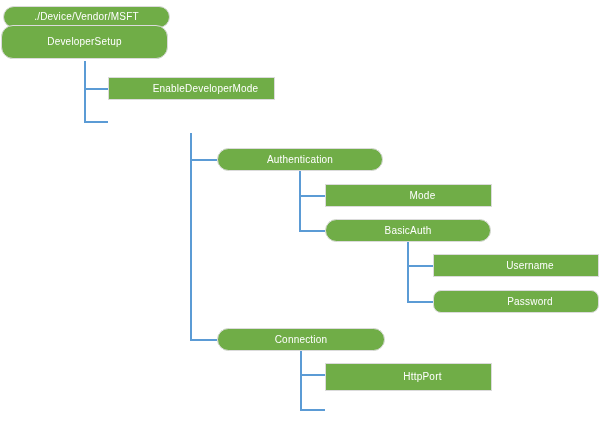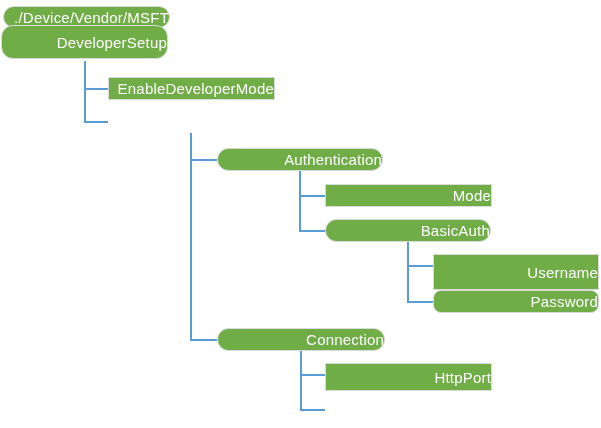--- a/index.html
+++ b/index.html
@@ -16,22 +16,22 @@
     overflow: hidden;
   }
   .node {
     position: absolute;
     box-sizing: border-box;
     background: var(--node-fill, #70AD47);
     border: 1px solid var(--node-border, #DBDBDB);
     color: var(--node-text, #ffffff);
     display: flex;
     align-items: center;
-    justify-content: flex-end;
-    font-size: 15px;
+    justify-content: center;
+    font-size: 10px;
     line-height: 1;
     letter-spacing: 0.2px;
     white-space: nowrap;
     z-index: 1;
   }
   .node.rounded {
     border-radius: 12px;
   }
   .node.rect {
     border-radius: 0;
@@ -74,21 +74,21 @@
     </div>
     <div class="node rect" style="left: 325px; top: 184px; width: 167px; height: 23px;">
       <span>Mode</span>
     </div>
     <div class="node rounded" style="left: 217px; top: 148px; width: 166px; height: 23px;">
       <span>Authentication</span>
     </div>
     <div class="node rounded" style="left: 325px; top: 219px; width: 166px; height: 23px;">
       <span>BasicAuth</span>
     </div>
-    <div class="node rect" style="left: 433px; top: 254px; width: 166px; height: 36px;">
+    <div class="node rect" style="left: 433px; top: 254px; width: 166px; height: 23px;">
       <span>Username</span>
     </div>
     <div class="node rect" style="left: 433px; top: 290px; width: 166px; height: 23px; border-radius: 8px;">
       <span>Password</span>
     </div>
     <div class="node rounded" style="left: 217px; top: 328px; width: 168px; height: 23px;">
       <span>Connection</span>
     </div>
     <div class="node rect" style="left: 325px; top: 363px; width: 167px; height: 28px;">
       <span>HttpPort</span>

